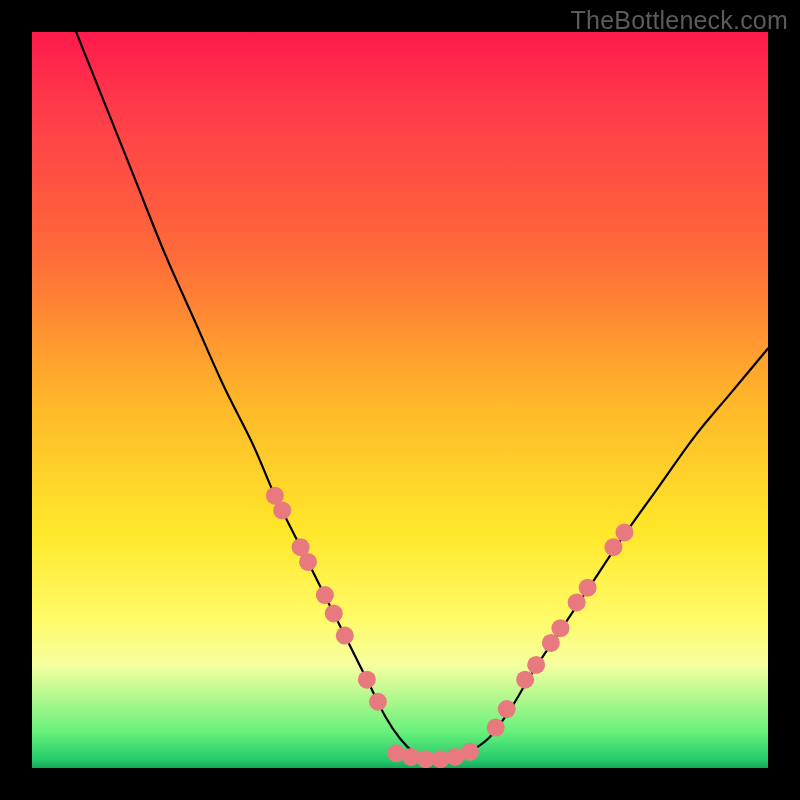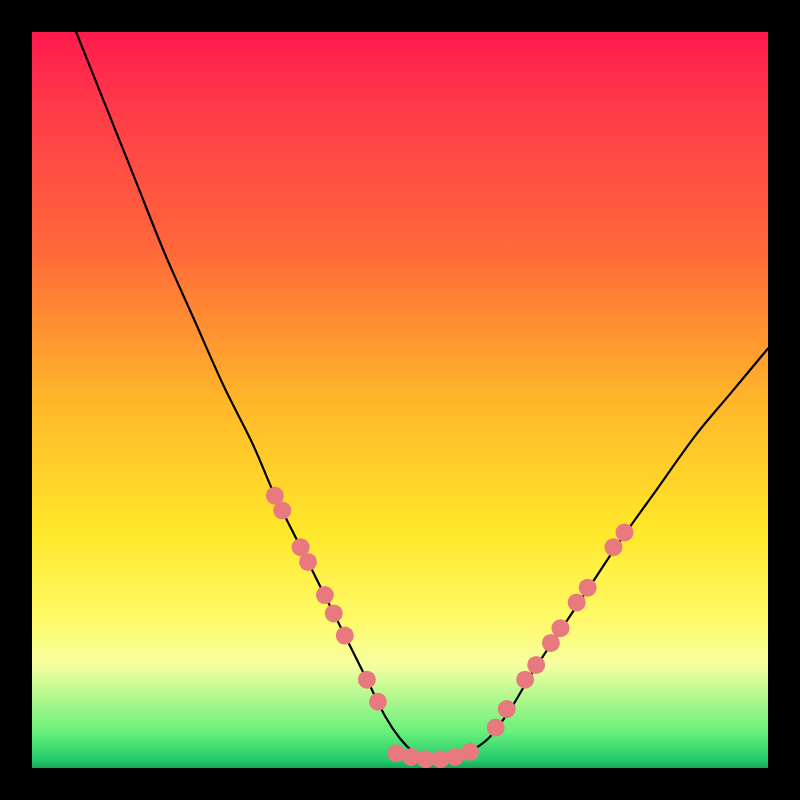--- a/index.html
+++ b/index.html
@@ -55,20 +55,21 @@
     top: 0;
     width: 736px;
     height: 736px;
     pointer-events: none;
   }
 </style>
 </head>
 <body>
 
 <div class="frame">
+  <div class="watermark">TheBottleneck.com</div>
 
   <div class="plot">
     <svg class="curve" viewBox="0 0 736 736" preserveAspectRatio="none">
       <path id="main-curve" fill="none" stroke="#000" stroke-width="2.2" stroke-linecap="round" stroke-linejoin="round" d="M 44.16 0 C 49.06666666666666 12.266666666666671, 63.786666666666676 49.066666666666706, 73.60000000000001 73.60000000000002 C 83.41333333333334 98.13333333333334, 93.22666666666667 122.66666666666659, 103.04 147.19999999999993 C 112.85333333333334 171.73333333333326, 122.66666666666666 197.4933333333334, 132.48 220.80000000000007 C 142.29333333333332 244.10666666666674, 152.10666666666665 264.96000000000004, 161.92 287.04 C 171.73333333333332 309.12, 181.54666666666668 332.4266666666666, 191.36 353.28 C 201.17333333333335 374.1333333333333, 212.2133333333333 393.76, 220.79999999999998 412.16 C 229.38666666666666 430.56000000000006, 235.52000000000004 447.73333333333335, 242.88000000000002 463.68 C 250.24 479.62666666666667, 257.59999999999997 493.12, 264.96 507.84000000000003 C 272.32 522.5600000000001, 280.29333333333335 538.5066666666667, 287.04 552 C 293.7866666666667 565.4933333333333, 299.3066666666667 576.5333333333333, 305.44 588.8 C 311.5733333333333 601.0666666666666, 318.32 614.5600000000001, 323.84 625.6 C 329.35999999999996 636.64, 333.6533333333333 645.2266666666667, 338.56 655.04 C 343.4666666666667 664.8533333333332, 348.37333333333333 675.8933333333333, 353.28 684.48 C 358.1866666666666 693.0666666666667, 363.0933333333333 700.4266666666666, 368 706.56 C 372.9066666666667 712.6933333333333, 377.81333333333333 717.5999999999999, 382.72 721.28 C 387.6266666666667 724.96, 392.5333333333334 727.4133333333333, 397.44000000000005 728.64 C 402.3466666666667 729.8666666666667, 406.0266666666667 729.8666666666667, 412.16 728.64 C 418.29333333333335 727.4133333333333, 426.87999999999994 724.96, 434.23999999999995 721.28 C 441.59999999999997 717.5999999999999, 448.96 713.92, 456.32 706.56 C 463.68 699.1999999999999, 471.04 688.16, 478.40000000000003 677.12 C 485.76000000000005 666.08, 491.8933333333334 653.8133333333333, 500.48 640.3199999999999 C 509.06666666666666 626.8266666666666, 520.1066666666666 610.88, 529.92 596.16 C 539.7333333333333 581.4399999999999, 549.5466666666666 566.72, 559.36 552 C 569.1733333333334 537.28, 577.7600000000001 523.7866666666667, 588.8000000000001 507.84000000000003 C 599.84 491.8933333333334, 613.3333333333334 473.49333333333334, 625.6 456.32 C 637.8666666666667 439.14666666666665, 650.1333333333333 420.74666666666667, 662.4 404.8 C 674.6666666666666 388.85333333333335, 686.9333333333333 375.36, 699.1999999999999 360.64 C 711.4666666666666 345.91999999999996, 729.8666666666667 323.84000000000003, 736 316.48"></path>
       <g id="marker-layer">
           <circle cx="242.88000000000002" cy="463.68" r="9" fill="#e87a7f"></circle>
           <circle cx="250.24" cy="478.40000000000003" r="9" fill="#e87a7f"></circle>
           <circle cx="268.64" cy="515.2" r="9" fill="#e87a7f"></circle>
           <circle cx="276" cy="529.92" r="9" fill="#e87a7f"></circle>
           <circle cx="292.928" cy="563.04" r="9" fill="#e87a7f"></circle>

